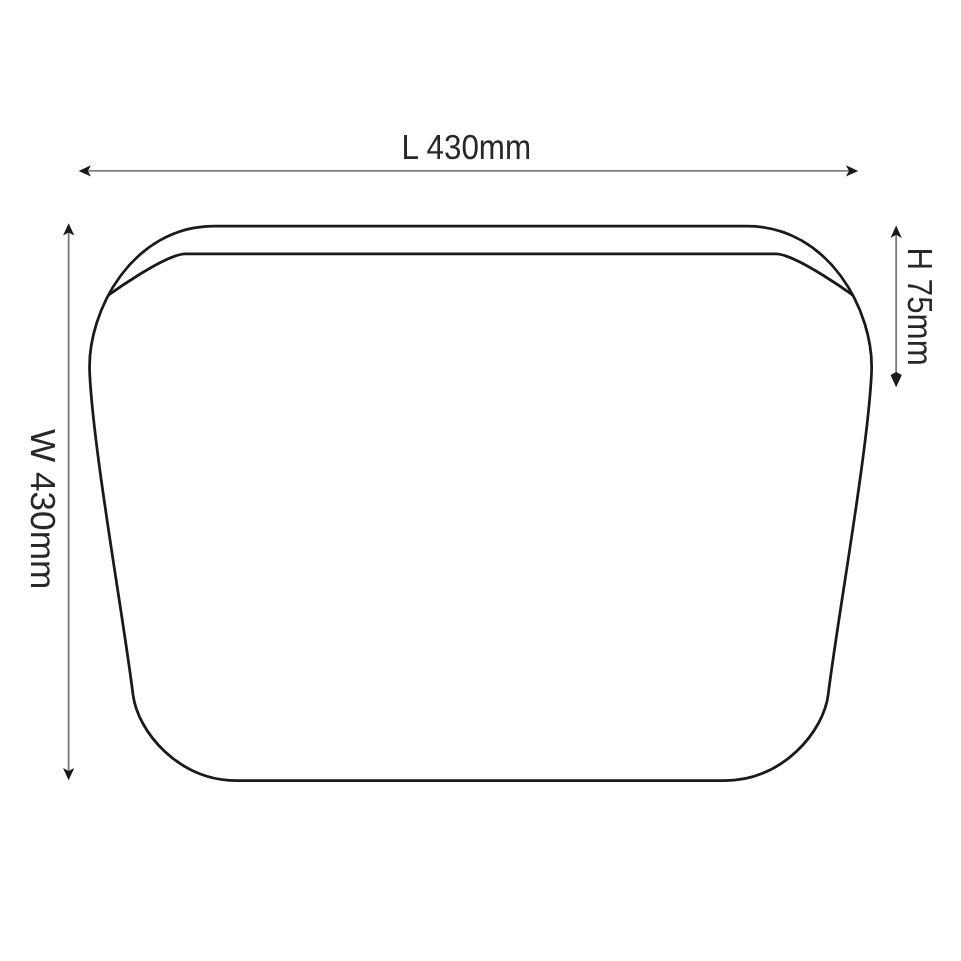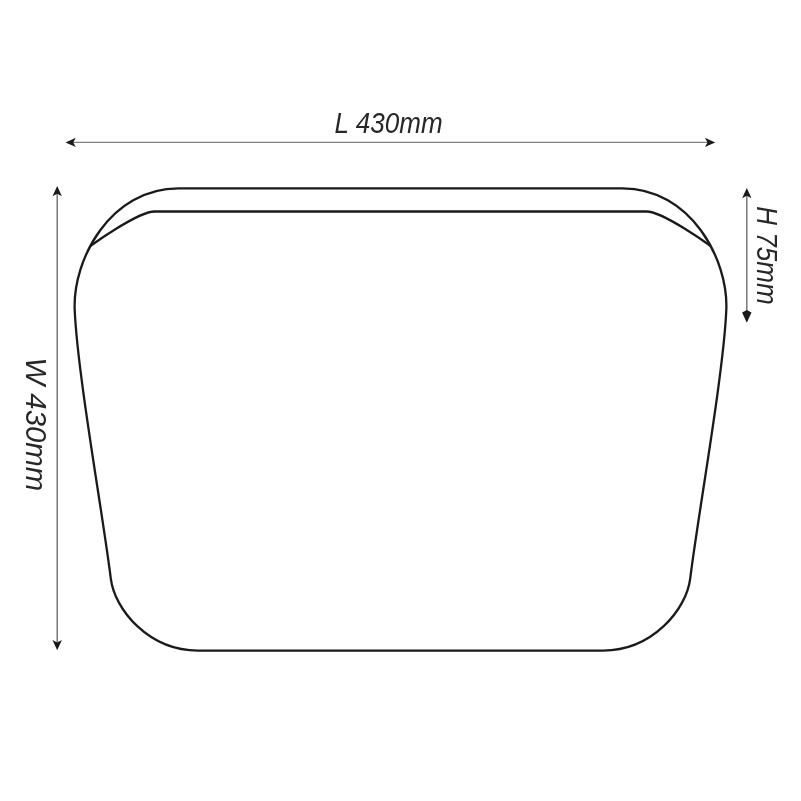--- a/index.html
+++ b/index.html
@@ -1,16 +1,16 @@
 <!DOCTYPE html>
 <html><head>
 <meta charset="utf-8">
 <style>
   html,body{margin:0;padding:0;background:#ffffff;}
-  #wrap{width:801px;height:801px;position:relative;background:#ffffff;transform:translateZ(0);will-change:transform;font-style:italic;}
+  #wrap{width:801px;height:801px;position:relative;background:#ffffff;transform:translateZ(0);will-change:transform;}
   svg{display:block;}
   text{font-family:"Liberation Sans", sans-serif; opacity:0.999;}
 </style>
 </head>
 <body>
 <div id="wrap">
 <svg width="801" height="801" viewBox="0 0 801 801">
 
   <rect x="0" y="0" width="801" height="801" fill="#ffffff"></rect>
 

